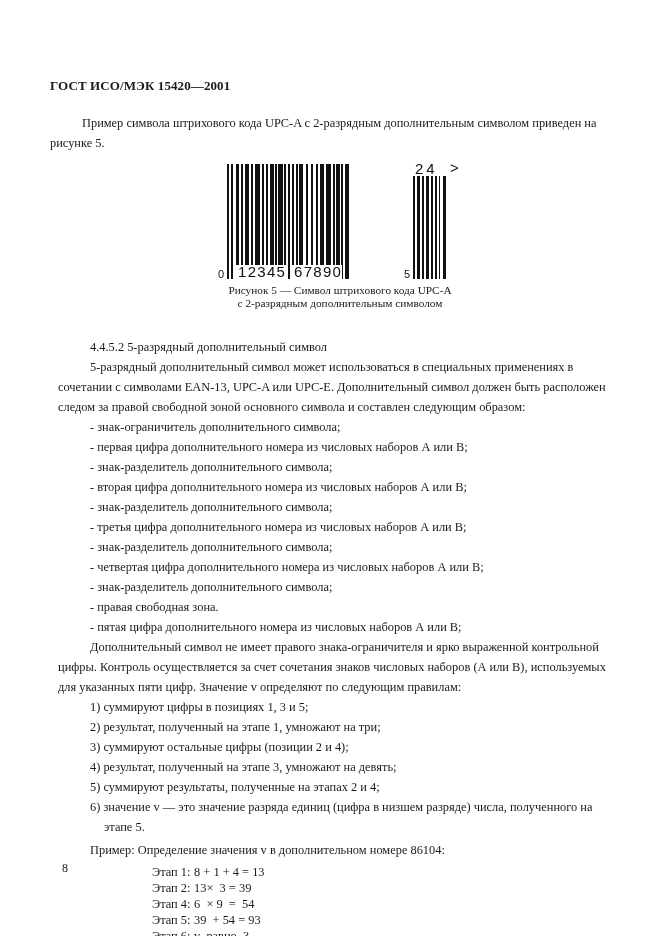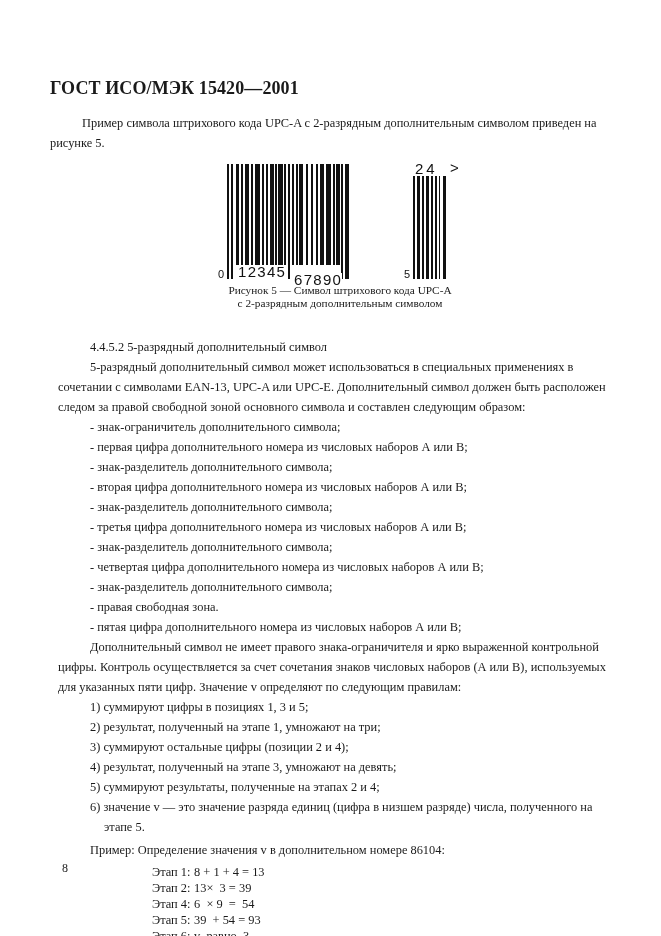--- a/index.html
+++ b/index.html
@@ -12,21 +12,21 @@
       height: 936px;
       position: relative;
       overflow: hidden;
       font-family: "Liberation Serif", "DejaVu Serif", serif;
       color: #1a1a1a;
     }
     .page-header {
       position: absolute;
       left: 50px;
       top: 78px;
-      font-size: 18px;
+      font-size: 13px;
       font-weight: bold;
       letter-spacing: 0.1px;
     }
     .text {
       font-size: 12.4px;
       line-height: 20px;
     }
     .intro {
       position: absolute;
       left: 50px;
@@ -149,21 +149,21 @@
       <div class="bar" style="left: 9px; width: 2px; height: 103px;"></div>
       <div class="bar" style="left: 13px; width: 3px; height: 103px;"></div>
       <div class="bar" style="left: 18px; width: 2px; height: 103px;"></div>
       <div class="bar" style="left: 22px; width: 2px; height: 103px;"></div>
       <div class="bar" style="left: 26px; width: 1px; height: 103px;"></div>
       <div class="bar" style="left: 30px; width: 3px; height: 103px;"></div>
     </div>
 
   <span class="bc-digit small" style="left:8px; top:107px;">0</span>
   <span class="bc-digit" style="left:28px; top:105px;">12345</span>
-  <span class="bc-digit" style="left:84px; top:113px;">67890</span>
+  <span class="bc-digit" style="left:84px; top:105px;">67890</span>
   <span class="bc-digit small" style="left:194px; top:107px;">5</span>
   <span class="bc-digit" style="left:205px; top:2px; letter-spacing:3px;">24</span>
   <span class="bc-digit" style="left:240px; top:1px;">&gt;</span>
 
   <div class="caption">
     <div>Рисунок 5 — Символ штрихового кода  UPC-A</div>
     <div>с 2-разрядным дополнительным символом</div>
   </div>
 </div>
 

